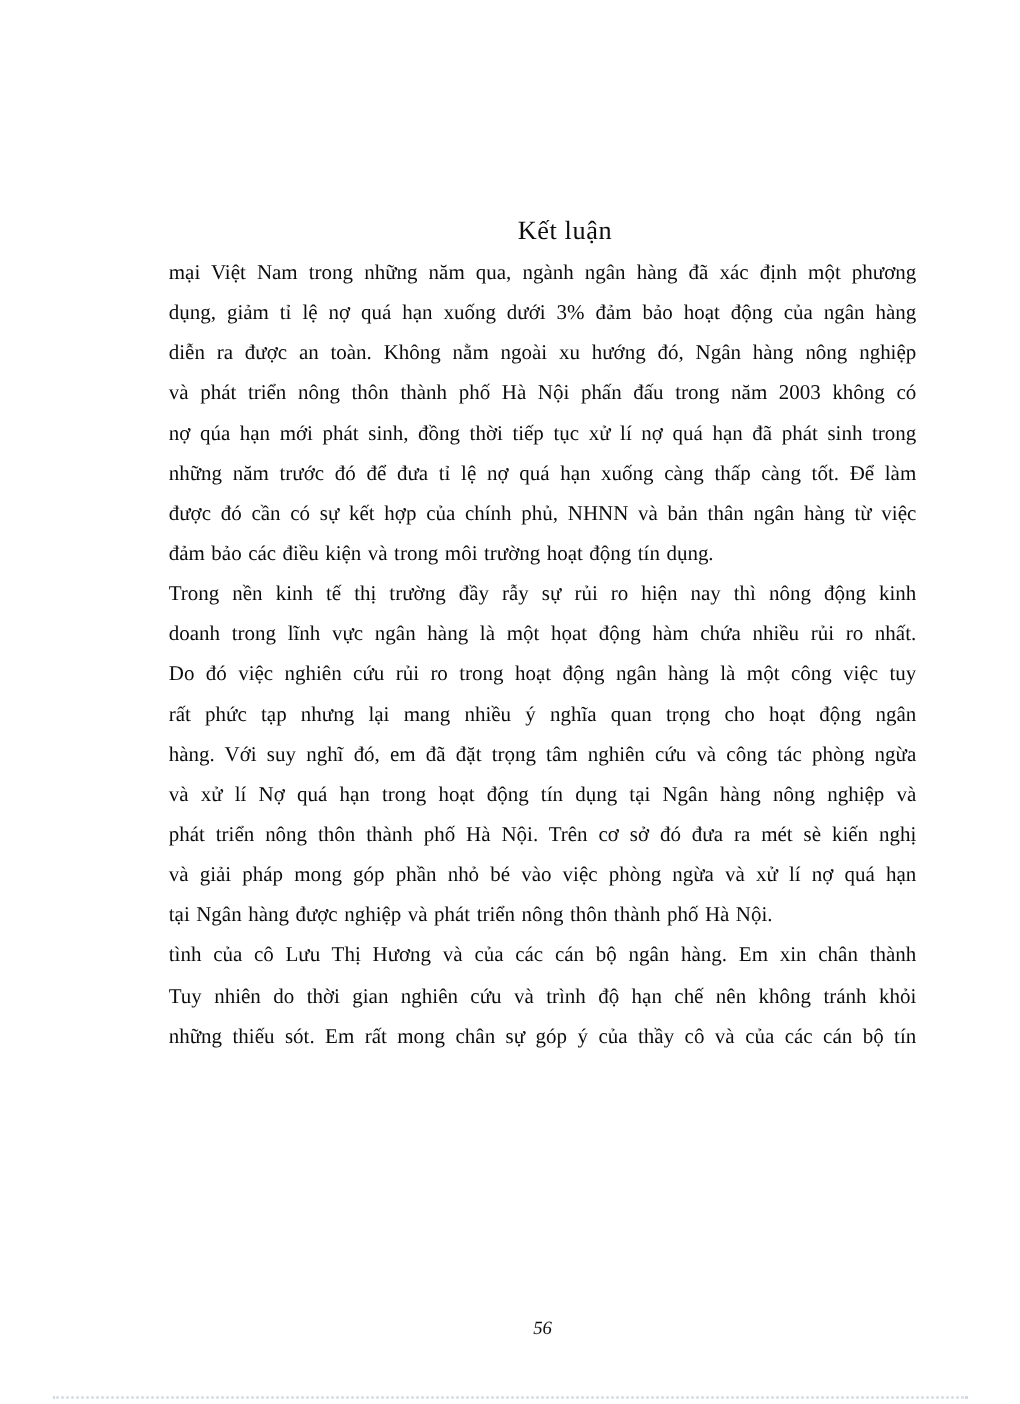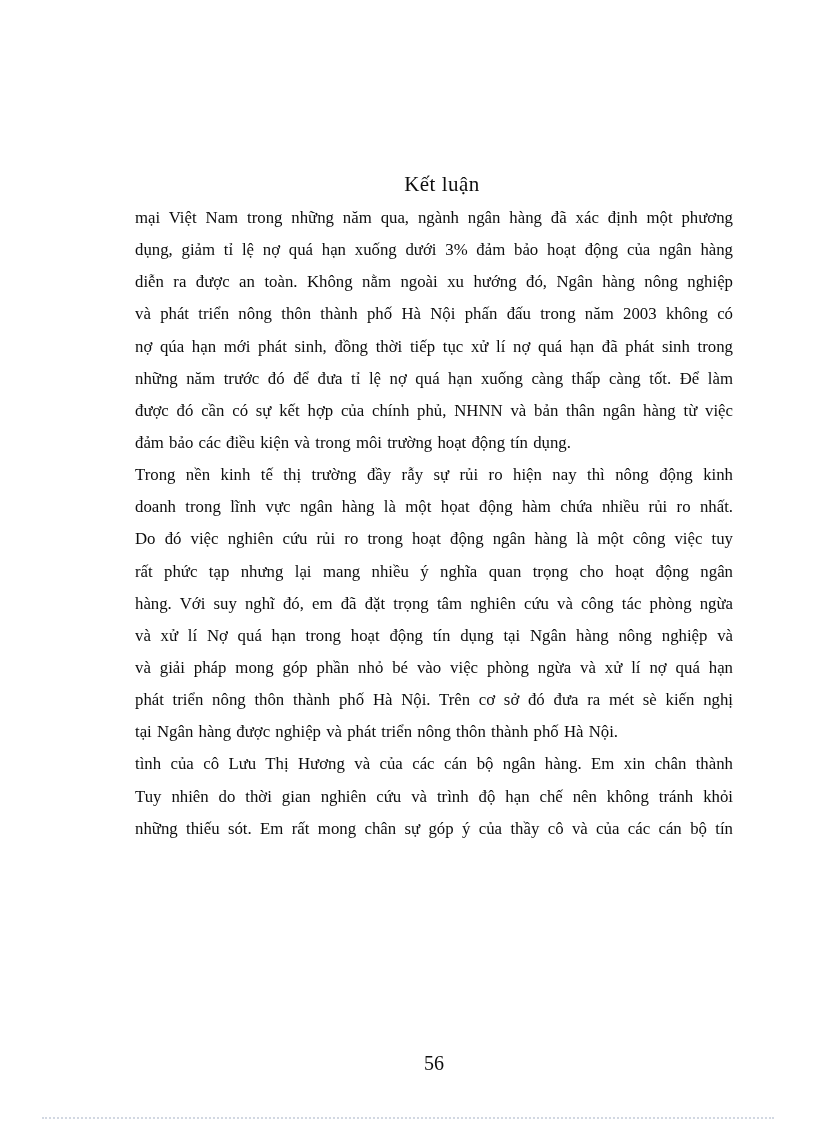--- a/index.html
+++ b/index.html
@@ -12,21 +12,21 @@
     width: 816px;
     height: 1123px;
     background: #ffffff;
     overflow: hidden;
     font-family: "Liberation Serif", "DejaVu Serif", serif;
     color: #0d0d0d;
   }
   .doc-title {
     position: absolute;
     top: 168px;
-    left: 143px;
+    left: 153px;
     width: 598px;
     margin: 0;
     text-align: center;
     font-size: 21px;
     font-weight: 400;
     line-height: 33px;
     letter-spacing: 0.5px;
   }
   .body-text {
     position: absolute;
@@ -46,22 +46,23 @@
   }
   .line.para-end {
     text-align-last: left;
   }
   .page-number {
     position: absolute;
     top: 1052px;
     left: 135px;
     width: 598px;
     text-align: center;
-    font-size: 20px;
+    font-size: 15px;
     line-height: 22px;
+    font-style: italic;
   }
   .bottom-rule {
     position: absolute;
     top: 1117px;
     left: 42px;
     width: 732px;
     height: 0;
     border-top: 2px dotted #bfc8d6;
     opacity: 0.7;
   }
@@ -80,22 +81,22 @@
       <div class="line">nợ qúa hạn mới phát sinh, đồng thời tiếp tục xử lí nợ quá hạn đã phát sinh trong</div>
       <div class="line">những năm trước đó để đưa tỉ lệ nợ quá hạn xuống càng thấp càng tốt. Để làm</div>
       <div class="line">được đó cần có sự kết hợp của chính phủ, NHNN và bản thân ngân hàng từ việc</div>
       <div class="line para-end">đảm bảo các điều kiện và trong môi trường hoạt động tín dụng.</div>
       <div class="line">Trong nền kinh tế thị trường đầy rẫy sự rủi ro hiện nay thì nông động kinh</div>
       <div class="line">doanh trong lĩnh vực ngân hàng là một họat động hàm chứa nhiều rủi ro nhất.</div>
       <div class="line">Do đó việc nghiên cứu rủi ro trong hoạt động ngân hàng là một công việc tuy</div>
       <div class="line">rất phức tạp nhưng lại mang nhiều ý nghĩa quan trọng cho hoạt động ngân</div>
       <div class="line">hàng. Với suy nghĩ đó, em đã đặt trọng tâm nghiên cứu và công tác phòng ngừa</div>
       <div class="line">và xử lí Nợ quá hạn trong hoạt động tín dụng tại Ngân hàng nông nghiệp và</div>
+      <div class="line">phát triển nông thôn thành phố Hà Nội. Trên cơ sở đó đưa ra mét sè kiến nghị</div>
       <div class="line">và giải pháp mong góp phần nhỏ bé vào việc phòng ngừa và xử lí nợ quá hạn</div>
-      <div class="line">phát triển nông thôn thành phố Hà Nội. Trên cơ sở đó đưa ra mét sè kiến nghị</div>
       <div class="line para-end">tại Ngân hàng được nghiệp và phát triển nông thôn thành phố Hà Nội.</div>
       <div class="line">tình của cô Lưu Thị Hương và của các cán bộ ngân hàng. Em xin chân thành</div>
       <div class="line">Tuy nhiên do thời gian nghiên cứu và trình độ hạn chế nên không tránh khỏi</div>
       <div class="line">những thiếu sót. Em rất mong chân sự góp ý của thầy cô và của các cán bộ tín</div>
     </div>
 
   <div class="page-number">56</div>
 
   <div class="bottom-rule"></div>
 </div>

